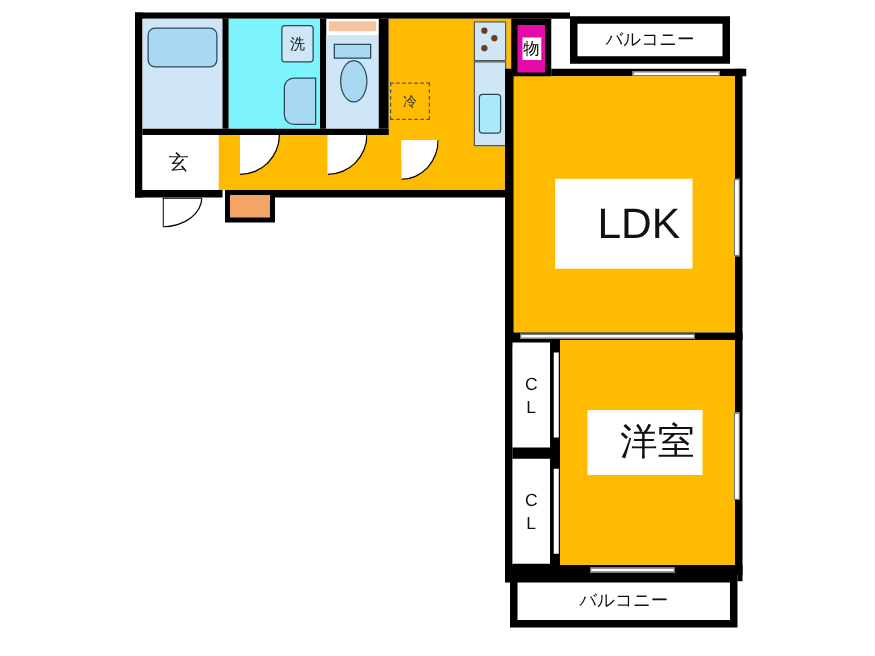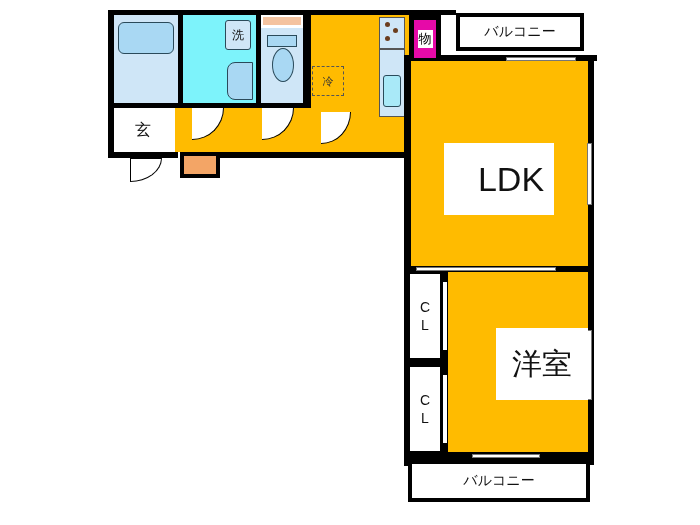--- a/index.html
+++ b/index.html
@@ -3,21 +3,21 @@
 <meta charset="utf-8">
 <style>
   html, body { margin:0; padding:0; background:#ffffff; }
   body { width:700px; height:525px; position:relative; overflow:hidden; font-family:"Liberation Sans", sans-serif; }
   .abs { position:absolute; box-sizing:border-box; }
   .wall { background:#000; }
   .floor { background:#ffbb00; }
   .bath { background:#cfe6f7; }
   .wash { background:#7df3fb; }
   .genkan { background:#d9d9d9; }
-  .balcony { background:#e6ddd6; border:4px solid #000000; }
+  .balcony { background:#e6ddd6; border:6px solid #000000; }
   .closet { background:#e60aa8; }
   .label-box { background:#fff; display:flex; align-items:center; justify-content:center; color:#111; }
   .big { font-size:34px; line-height:38px; text-align:left; display:block; padding:4px 6px; }
   .win { background:#fff; border:1px solid #777; }
   .door { border:1.5px solid #000; background:#fff; }
   .arc { border:1.5px solid #000; border-radius:0 0 100% 0; border-left:none; border-top:none; background:#fff; }
   .small { font-size:14px; }
 </style>
 </head>
 <body>
@@ -108,21 +108,21 @@
 </div>
 <div class="abs closet label-box" style="left:410px;top:367px;width:30px;height:84px;">
   <span style="background:#fff;font-size:14px;line-height:18px;text-align:center;padding:2px 3px;">
     <span>C</span><br>
     <span>L</span>
   </span>
 </div>
 <div class="abs" style="left:443px;top:282px;width:4px;height:68px;background:#fff;"></div>
 <div class="abs" style="left:443px;top:375px;width:4px;height:68px;background:#fff;"></div>
 
-<div class="abs label-box" style="left:496px;top:328px;width:92px;height:72px;">
+<div class="abs label-box" style="left:470px;top:328px;width:92px;height:52px;justify-content:flex-end;">
   <span class="big" style="font-size:30px;line-height:34px;">
     <span>洋室</span><br>
   </span>
 </div>
 
 <div class="abs wall" style="left:404px;top:452px;width:190px;height:8px;"></div>
 <div class="abs win" style="left:472px;top:454px;width:68px;height:4px;"></div>
 
 <div class="abs balcony label-box" style="left:408px;top:460px;width:182px;height:42px;">
   <span style="background:transparent;font-size:14px;">バルコニー</span>

